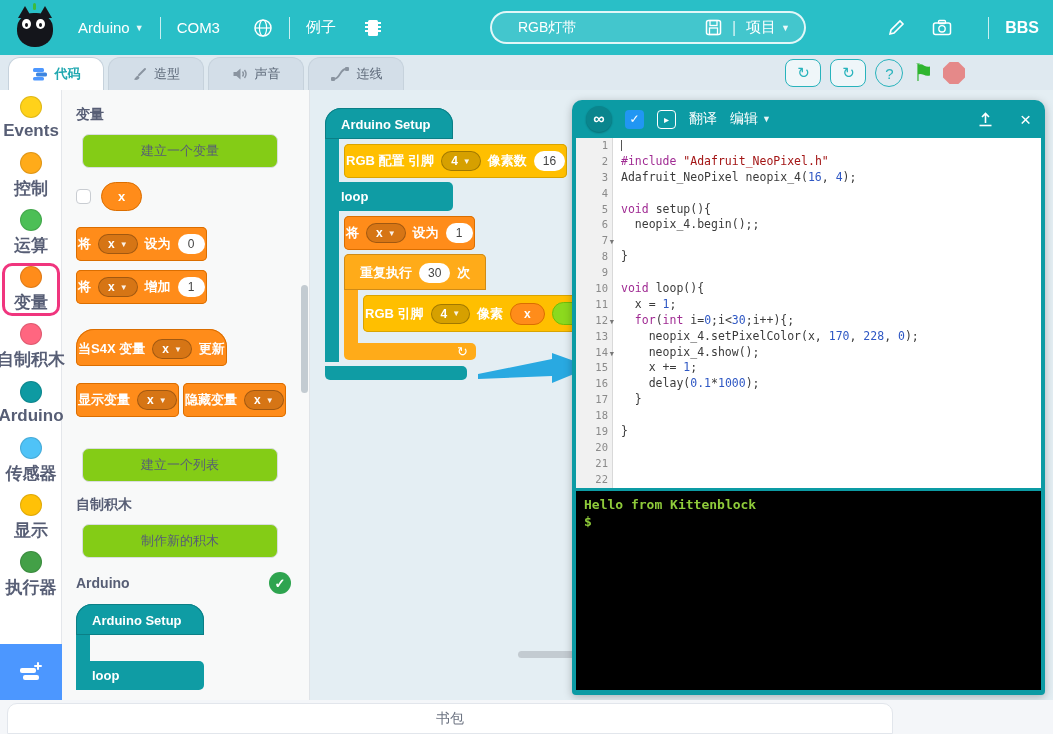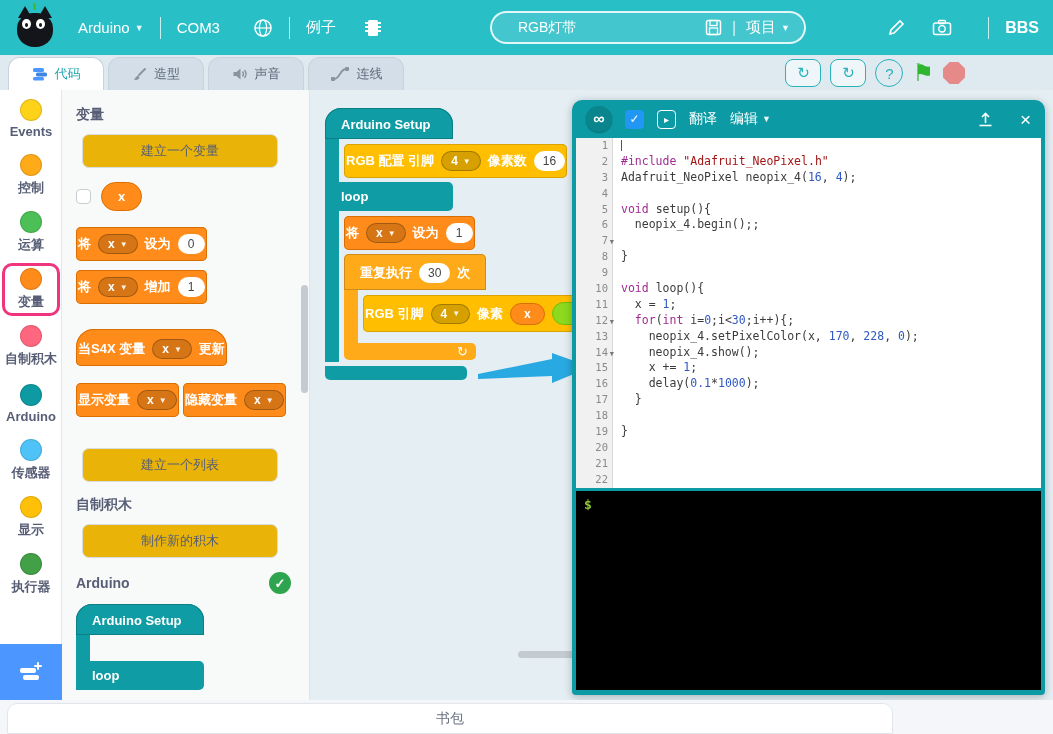--- a/index.html
+++ b/index.html
@@ -19,39 +19,39 @@
   .cat-sprout { position:absolute; left:19px; top:-2px; width:3px; height:7px; background:#3DBB3D; border-radius:2px; }
   #file-pill { position:absolute; left:490px; top:11px; width:316px; height:33px; border:2px solid rgba(255,255,255,.85); background:rgba(255,255,255,.12); border-radius:17px; display:flex; align-items:center; padding:0 14px 0 26px; gap:10px; }
   #file-name { flex:0 0 auto; font-size:14px; color:#fff; }
   #file-pill .spacer { flex:1; }
   #topbar-right { position:absolute; right:14px; top:0; height:55px; display:flex; align-items:center; }
   svg.icon { display:block; }
 
   
   #tabbar { position:absolute; left:0; top:55px; width:100%; height:35px; background:#DFE9F0; display:flex; align-items:flex-end; padding-left:8px; z-index:6; }
   .tab { height:33px; min-width:96px; padding:0 20px; margin-right:4px; background:#D3DEE8; border-radius:12px 12px 0 0; display:flex; align-items:center; justify-content:center; gap:7px; font-size:13px; color:#5E6A7A; cursor:pointer; border:1px solid #C6D2DC; border-bottom:none; }
-  .tab.active { background:#FFFFFF; color:#20A8B0; font-weight:normal;text-align:center; }
+  .tab.active { background:#FFFFFF; color:#20A8B0; font-weight:bold;text-align:center; }
   #tabbar-right { position:absolute; right:88px; bottom:3px; display:flex; align-items:center; gap:9px; }
   .sq-btn { width:36px; height:28px; border:1px solid #28B3BC; border-radius:8px; background:#EFf6f9; color:#28B3BC; font-size:15px; display:flex; align-items:center; justify-content:center; cursor:pointer; }
   .round-btn { width:28px; height:28px; border:1px solid #28B3BC; border-radius:50%; background:transparent; color:#28B3BC; font-size:15px; display:flex; align-items:center; justify-content:center; cursor:pointer; }
   #flag-icon { font-size:24px; color:#2FB52F; line-height:1; cursor:pointer; }
   #stop-icon { width:22px; height:22px; background:#E58989; clip-path:polygon(30% 0,70% 0,100% 30%,100% 70%,70% 100%,30% 100%,0 70%,0 30%); cursor:pointer; }
 
   
   #sidebar { position:absolute; left:0; top:90px; width:62px; bottom:34px; background:#FFFFFF; border-right:1px solid #E4E7EB; z-index:4; }
   .cat-item { width:62px; height:57px; display:flex; flex-direction:column; align-items:center; justify-content:center; gap:3px; cursor:pointer; position:relative; }
   .cat-dot { width:22px; height:22px; border-radius:50%; border:1px solid rgba(0,0,0,.12); }
-  .cat-label { font-size:13px; color:#575E75; font-weight:bold; white-space:nowrap; }
+  .cat-label { font-size:17px; color:#575E75; font-weight:bold; white-space:nowrap; }
   .cat-item.selected::after { content:""; position:absolute; left:2px; top:2px; right:2px; bottom:2px; border:3px solid #F0357E; border-radius:10px; }
   #ext-btn { position:absolute; left:0; bottom:0; width:62px; height:56px; background:#4C97FF; display:flex; align-items:center; justify-content:center; cursor:pointer; }
 
   
   #palette { position:absolute; left:62px; top:90px; width:248px; bottom:34px; background:#F8F9F9; border-right:1px solid #E0E4E8; padding:12px 0 0 14px; overflow:hidden; z-index:3; }
   .pal-header { font-size:14px; font-weight:bold; color:#575E75; margin:4px 0 10px; display:flex; align-items:center; justify-content:space-between; padding-right:18px; }
-  .pal-btn { width:196px; height:34px; background:#eab308; border:1px solid #D9DDE1; border-radius:7px; font-size:13px; color:#575E75; display:flex; align-items:center; justify-content:center; margin:0 0 14px 6px; cursor:pointer; }
+  .pal-btn { width:196px; height:34px; background:#84cc16; border:1px solid #D9DDE1; border-radius:7px; font-size:13px; color:#575E75; display:flex; align-items:center; justify-content:center; margin:0 0 14px 6px; cursor:pointer; }
   .var-row { display:flex; align-items:center; gap:10px; margin:2px 0 16px 0; }
   .checkbox { width:15px; height:15px; background:#fff; border:1px solid #C9CDD2; border-radius:4px; cursor:pointer; }
   .reporter { background:#FF8C1A; border:1px solid #DB6E00; color:#fff; font-weight:bold; font-size:13px; border-radius:16px; padding:6px 16px; cursor:pointer; }
   .green-check { width:22px; height:22px; border-radius:50%; background:#2EA44F; color:#fff; font-size:13px; display:flex; align-items:center; justify-content:center; }
 
   
   .blk { display:inline-flex; align-items:center; gap:7px; padding:7px 2px; border-radius:5px; color:#fff; font-weight:bold; font-size:13px; cursor:grab; width:fit-content; white-space:nowrap; }
   .blk.orange { background:#FF8C1A; box-shadow:inset 0 0 0 1px #DB6E00; }
   .blk.control { background:#FFAB19; box-shadow:inset 0 0 0 1px #CF8B17; }
   .blk.gold { background:#FFBF00; box-shadow:inset 0 0 0 1px #D9A400; }
@@ -503,20 +503,21 @@
           <div class="cl-code"><span class="seg-pl">    x += </span><span class="seg-num">1</span><span class="seg-pl">;</span></div>
           <div class="cl-code"><span class="seg-pl">    delay(</span><span class="seg-num">0.1</span><span class="seg-pl">*</span><span class="seg-num">1000</span><span class="seg-pl">);</span></div>
           <div class="cl-code"><span class="seg-pl">  }</span></div>
           <div class="cl-code"></div>
           <div class="cl-code"><span class="seg-pl">}</span></div>
           <div class="cl-code"></div>
         </div>
     </div>
 
     <div id="terminal">
+        <div class="term-line">Hello from Kittenblock</div>
         <div class="term-line">$</div>
       </div>
   </div>
 
   <div id="bottombar">
     <div id="backpack">书包</div>
   </div>
 
 </div>
 

